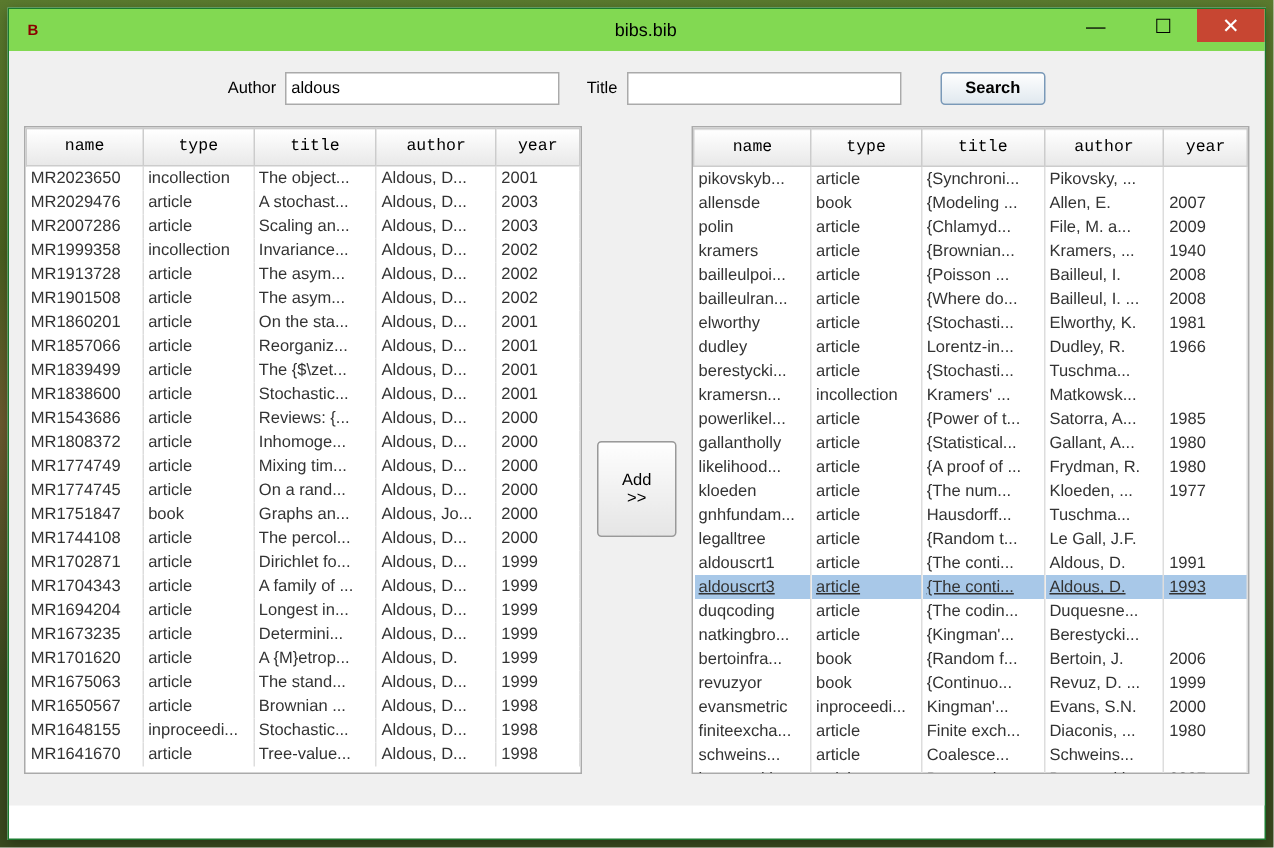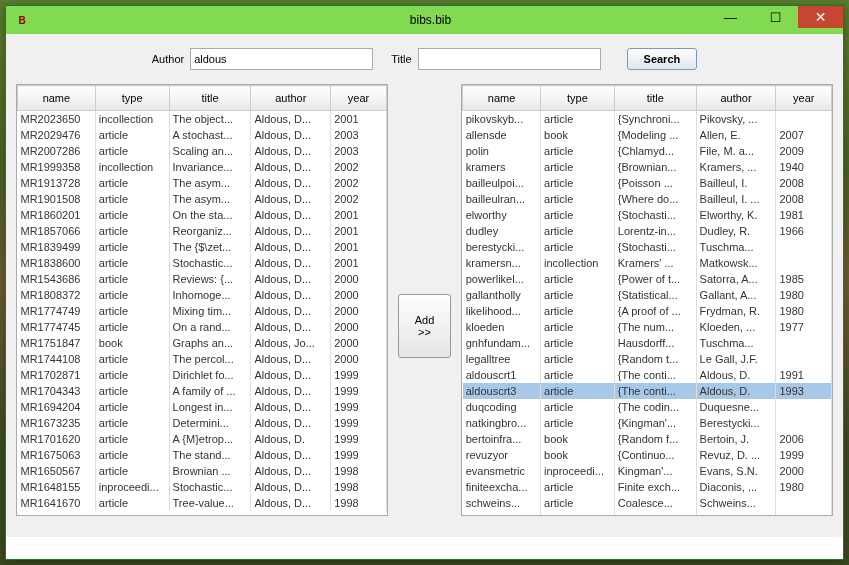--- a/index.html
+++ b/index.html
@@ -137,33 +137,35 @@
   table-layout: fixed;
 }
 .tbl th {
   background: linear-gradient(to bottom, #fff, #e8e8e8);
   border: 1px solid #ccc;
   padding: 3px 4px;
   font-weight: normal;
   text-align: center;
   font-size: 11px;
   height: 18px;
+  font-family: Liberation Mono, monospace;
 }
 .tbl td {
   border-right: 1px solid #ddd;
   padding: 1px 3px;
   white-space: nowrap;
   overflow: hidden;
   text-overflow: ellipsis;
   font-size: 11px;
   height: 14px;
   color: #333;
 }
 .tbl tr.selected td {
   background: #a8c8e8;
+  text-decoration: underline;
 }
 .add-btn-wrap {
   display: flex;
   align-items: center;
   padding-top: 210px;
 }
 .add-btn {
   background: linear-gradient(to bottom, #fefefe, #e5e5e5);
   border: 1px solid #999;
   border-radius: 3px;

